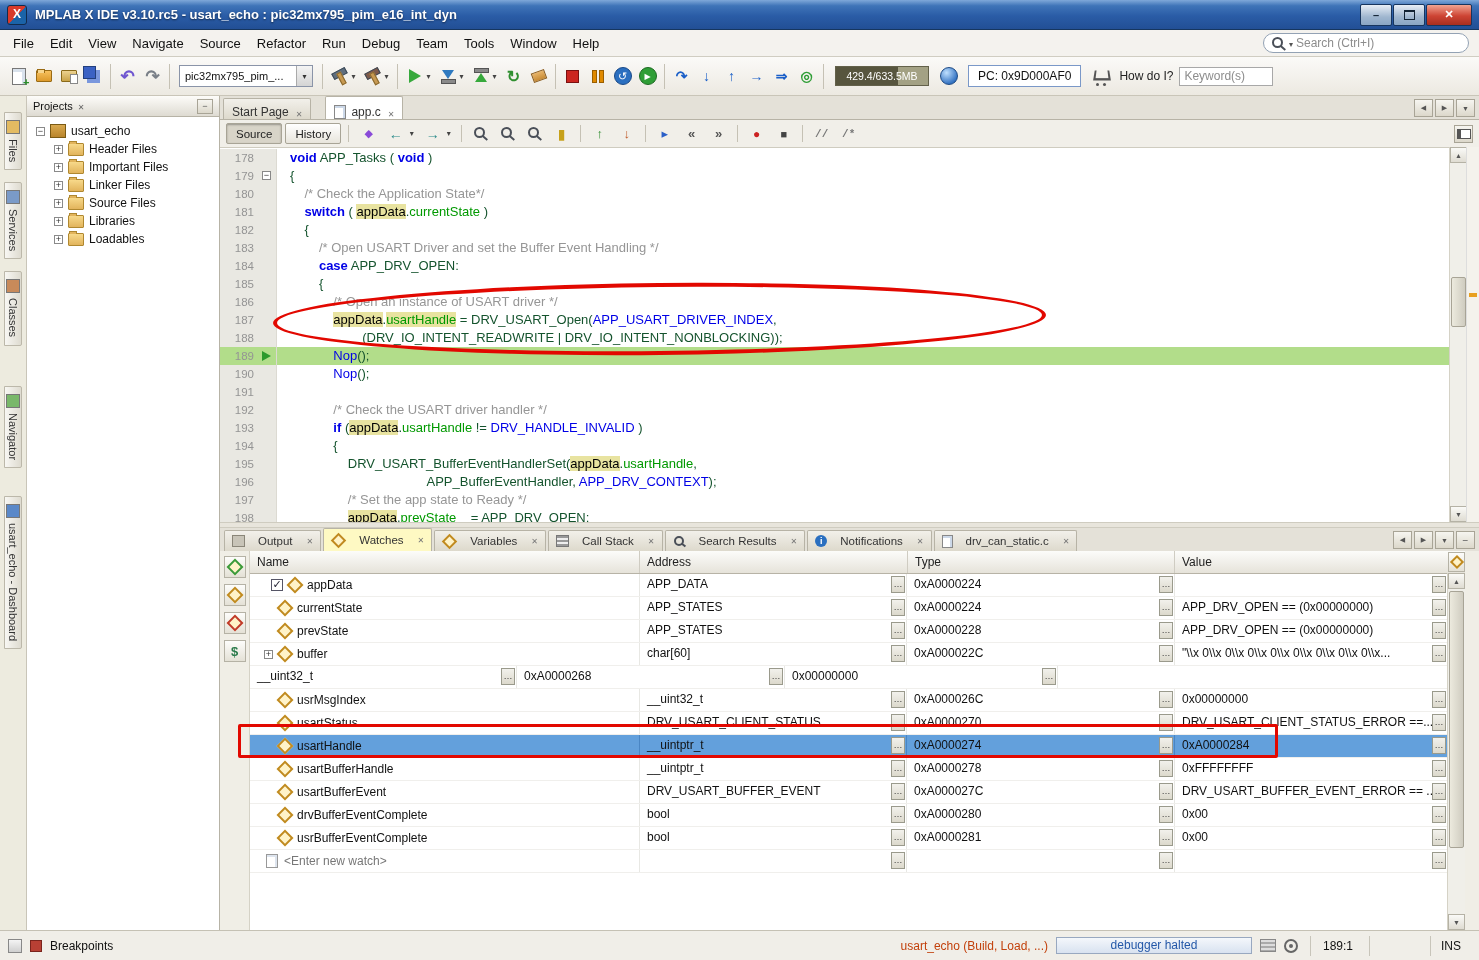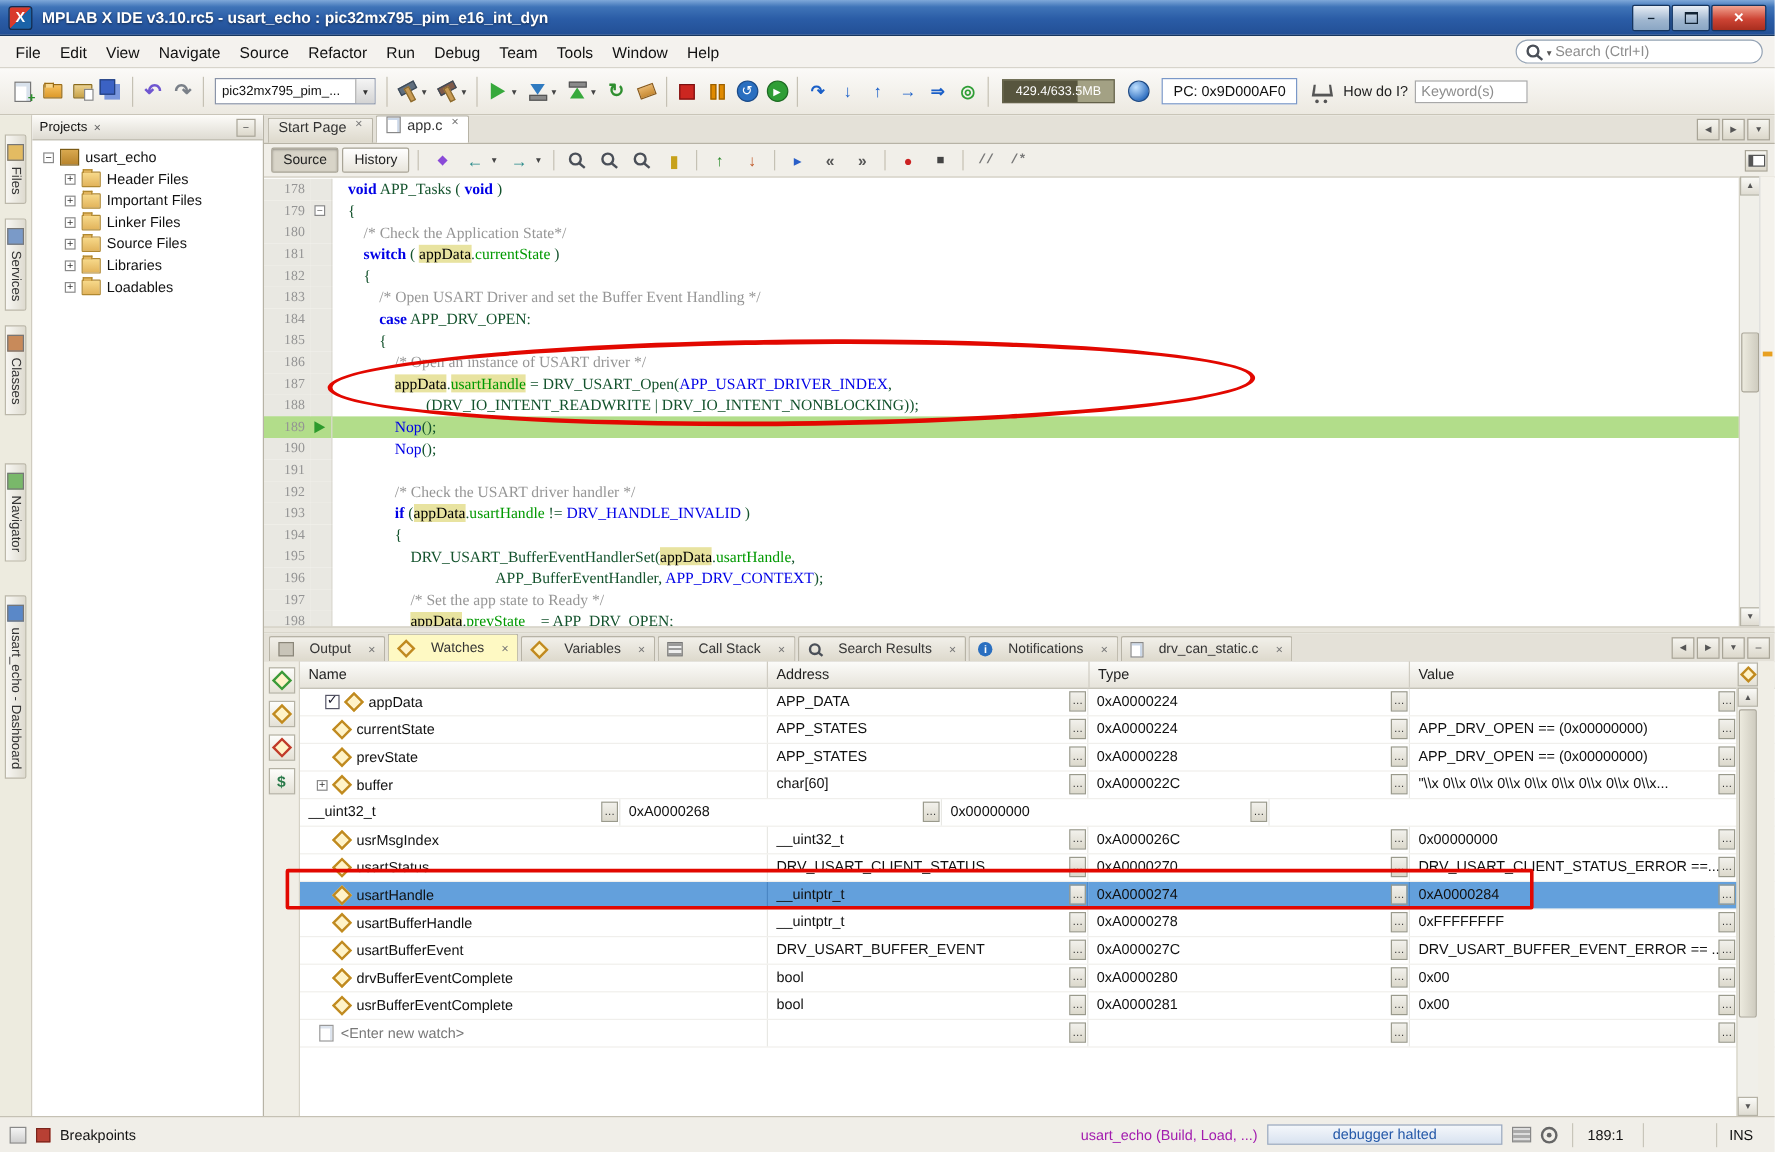--- a/index.html
+++ b/index.html
@@ -120,22 +120,22 @@
   .proj-ic{width:14px;height:12px;background:linear-gradient(#d9a94f,#b9852c);border:1px solid #7a5a14;flex:none}
   .folder-ic{width:14px;height:11px;background:linear-gradient(#f7d98a,#e2b45c);border:1px solid #b08830;
     border-radius:1px;position:relative;flex:none}
   .folder-ic::before{content:"";position:absolute;top:-3px;left:0;width:6px;height:2px;background:#e2b45c;
     border:1px solid #b08830;border-bottom:none}
 
   
   #editor{position:absolute;left:220px;top:96px;width:1259px;height:426px;background:#fff;box-sizing:border-box}
   .etabs{height:23px;background:#e4e1d8;border-bottom:1px solid #b7b3a6;display:flex;align-items:flex-end;
     padding-left:3px;position:relative}
-  .etab{height:20px;display:flex;align-items:flex-start;gap:5px;padding:0 8px;border:1px solid #b7b3a6;border-bottom:none;
-    background:linear-gradient(#f2f0ea,#ddd9cc);font-size:12px;color:#333;margin-right:2px;border-radius:2px 2px 0 0;white-space:nowrap}
+  .etab{height:20px;display:flex;align-items:flex-end;gap:5px;padding:0 8px;border:1px solid #b7b3a6;border-bottom:none;
+    background:linear-gradient(#f2f0ea,#ddd9cc);font-size:12px;color:#333;margin-right:14px;border-radius:2px 2px 0 0;white-space:nowrap}
   .etab.sel{background:#fff;height:22px}
   .etab .x{font-size:8px;color:#777;margin-left:2px}
   .page-ic{width:10px;height:12px;background:#fff;border:1px solid #888;box-shadow:inset -2px 2px 0 #ccd8e8;flex:none}
   .tab-controls{position:absolute;right:4px;top:3px;display:flex;gap:2px}
   .mbtn{width:17px;height:16px;border:1px solid #a8a496;background:linear-gradient(#f6f5f0,#dcd8cb);
     display:flex;align-items:center;justify-content:center;font-size:7px;color:#555}
   .a-left::after{content:"◀"}.a-right::after{content:"▶"}.a-down::after{content:"▼"}.a-min::after{content:"−";font-size:10px}
   .a-split::after{content:"";width:9px;height:8px;border:1px solid #555;border-left:4px solid #555;background:#fff}
   .ebar{height:27px;background:#f1efe9;border-bottom:1px solid #cfccc0;display:flex;align-items:center;padding:0 6px;gap:3px}
   .tgl{height:19px;padding:0 9px;font-size:11.5px;border:1px solid #a8a496;background:linear-gradient(#fff,#e8e5dc);
@@ -150,21 +150,21 @@
   .g-toggle-highlight{color:#c7a11a;font-size:14px}
   .g-previous-occurrence{color:#2a8a2a;font-weight:bold}
   .g-next-occurrence{color:#c05a2a;font-weight:bold}
   .g-toggle-bookmark{color:#2a5fc8}
   .g-shift-left,.g-shift-right{color:#555;font-weight:bold}
   .g-start-macro{color:#c22;font-size:12px}
   .g-stop-macro{color:#444;font-size:11px}
   .g-comment,.g-uncomment{color:#777;font-size:11px;font-weight:bold;font-family:"Liberation Mono",monospace}
 
   .codewrap{position:absolute;top:51px;left:0;right:29px;bottom:0;overflow:hidden;
-    font-family:Liberation Serif, serif;font-size:13px;padding-top:2px;box-sizing:border-box}
+    font-family:Liberation Sans, sans-serif;font-size:13px;padding-top:2px;box-sizing:border-box}
   .cl{display:flex;height:18px;line-height:18px}
   .lnum{width:34px;background:#e9e8e2;color:#949494;text-align:right;padding-right:5px;font-size:11.5px;flex:none}
   .fold{width:17px;background:#e9e8e2;flex:none;position:relative;border-right:1px solid #dcdad2}
   .ctext{white-space:pre;padding-left:13px}
   .cur,.cur .lnum,.cur .fold{background:#b2dd8a}
   .s-p{color:#14532d}
   .s-k{color:#0000e6;font-weight:bold}
   .s-c{color:#969696}
   .s-f{color:#009900}
   .s-m{color:#0000e6}
@@ -237,21 +237,21 @@
   .wvscroll{position:absolute;top:45px;right:14px;width:17px;bottom:0;background:#f0efe9;border-left:1px solid #d5d2c6}
   .wthumb{top:18px;height:255px}
   .wedge{position:absolute;right:0;top:23px;width:14px;bottom:0;background:#f0eee6}
 
   
   #statusbar{position:absolute;left:0;bottom:0;width:1479px;height:30px;box-sizing:border-box;background:#f0eee8;
     border-top:1px solid #c5c1b4;display:flex;align-items:center;padding:0 8px;font-size:12px;gap:8px}
   .sb-grid{width:14px;height:14px;border:1px solid #888;background:linear-gradient(#f4f4f4,#cfcfcf);box-sizing:border-box}
   .sb-red{width:10px;height:10px;background:#b84034;border:1px solid #7a241c}
   .sb-right{margin-left:auto;display:flex;align-items:center;gap:8px}
-  .sb-build{color:#a21caf;white-space:nowrap}
+  .sb-build{color:#c2410c;white-space:nowrap}
   .sb-progress{width:196px;height:17px;box-sizing:border-box;border:1px solid #98a8c0;
     background:linear-gradient(#f4f7fb,#d8e2f0);text-align:center;font-size:12px;color:#2458a8;line-height:15px}
   .sb-ic1{width:16px;height:13px;border:1px solid #888;background:repeating-linear-gradient(#ddd 0 2px,#aaa 2px 4px);box-sizing:border-box}
   .sb-ic2{width:14px;height:14px;border:2px solid #666;border-radius:50%;box-sizing:border-box;position:relative}
   .sb-ic2::after{content:"";position:absolute;left:3px;top:3px;width:4px;height:4px;background:#666;border-radius:50%}
   .sb-caret{border-left:1px solid #c8c5ba;border-right:1px solid #c8c5ba;padding:3px 12px;margin-left:4px;min-width:34px;text-align:left}
   .sb-ins{border-left:1px solid #c8c5ba;padding:3px 10px;margin-left:52px}
 
   
   #ellipse{position:absolute;left:273px;top:283px;width:765px;height:64px;border:4px solid #e20800;

